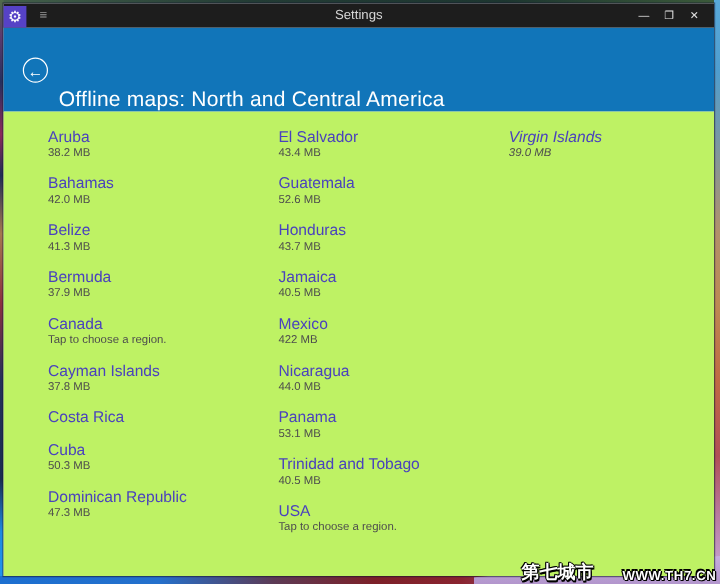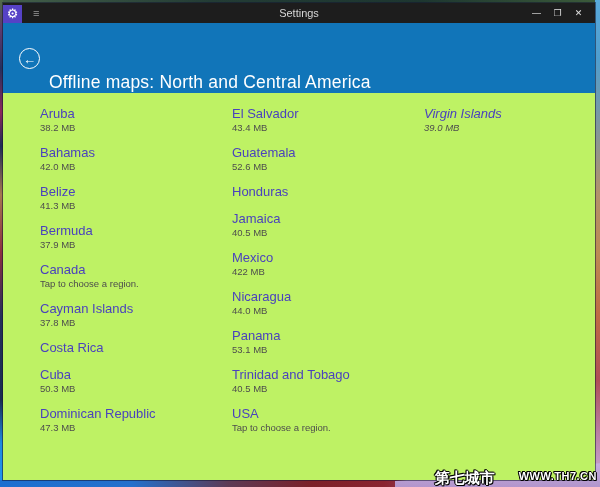--- a/index.html
+++ b/index.html
@@ -44,21 +44,21 @@
   
   .content{flex:1;background:#bef264;padding:12px 0 0 37px;display:flex;
     overflow:hidden;}
   .col{width:192px;flex:0 0 auto;}
   .col:last-child{width:auto;font-style:italic;}
   .item{margin-bottom:10px;}
   .region-name{color:#4a42bd;font-size:13px;line-height:17px;cursor:pointer;}
   .region-detail{color:#4d4d4d;font-size:9.5px;line-height:12px;}
   
   .watermark{position:absolute;right:3px;bottom:0;display:flex;
-    align-items:flex-start;z-index:5;color:#fff;font-weight:bold;
+    align-items:flex-end;z-index:5;color:#fff;font-weight:bold;
     text-shadow:-1px 0 #000,1px 0 #000,0 -1px #000,0 1px #000,1px 1px #000,-1px -1px #000;}
   .wm-cn{font-size:15px;line-height:16px;margin:0 14px 1px 0;}
   .wm-url{font-size:11px;line-height:12px;letter-spacing:.5px;margin-bottom:1px;padding-left:10px;}
 </style>
 </head>
 <body>
 
 <div class="bg-top"></div>
 <div class="bg-left"></div>
 <div class="bg-right"></div>
@@ -125,20 +125,21 @@
         <div class="item">
           <div class="region-name">El Salvador</div>
           <div class="region-detail">43.4 MB</div>
         </div>
         <div class="item">
           <div class="region-name">Guatemala</div>
           <div class="region-detail">52.6 MB</div>
         </div>
         <div class="item">
           <div class="region-name">Honduras</div>
+          <div class="region-detail">43.7 MB</div>
         </div>
         <div class="item">
           <div class="region-name">Jamaica</div>
           <div class="region-detail">40.5 MB</div>
         </div>
         <div class="item">
           <div class="region-name">Mexico</div>
           <div class="region-detail">422 MB</div>
         </div>
         <div class="item">

